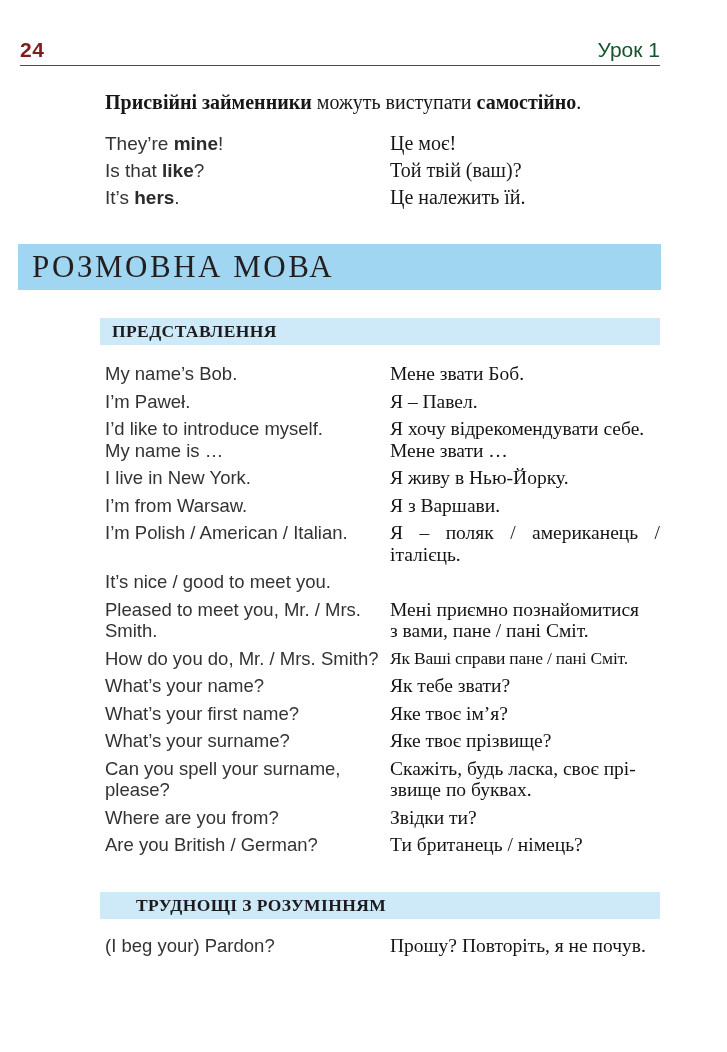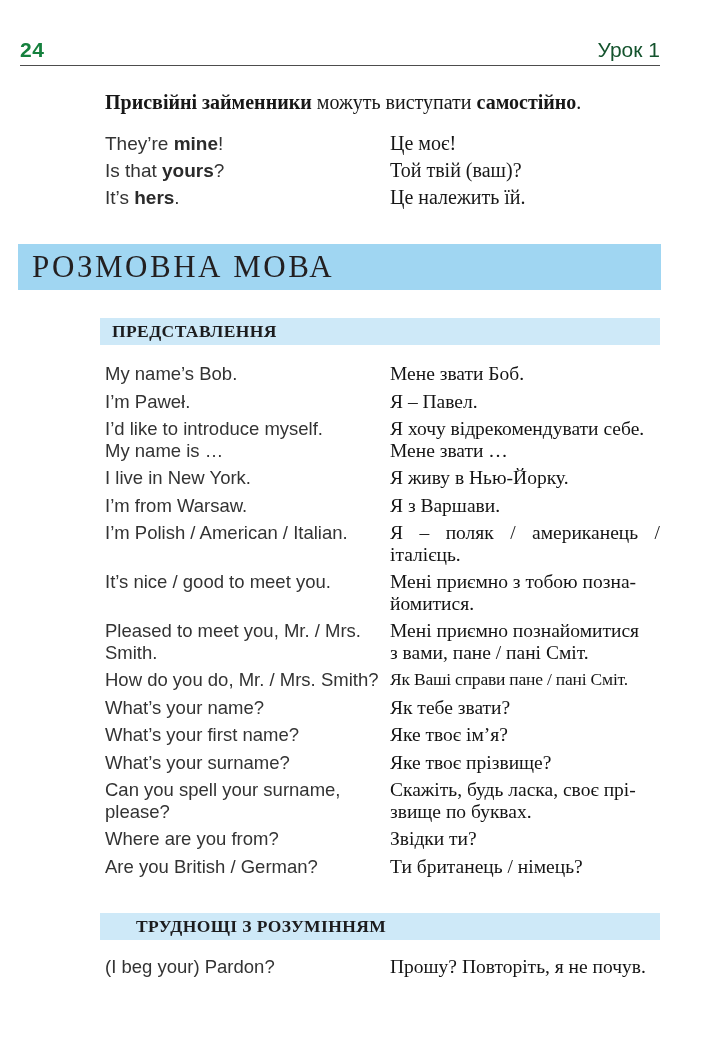--- a/index.html
+++ b/index.html
@@ -21,21 +21,21 @@
     margin: 0 67px 0 20px;
     display: flex;
     justify-content: space-between;
     align-items: baseline;
     border-bottom: 1.6px solid #4d4d4d;
     padding-bottom: 3px;
   }
   .hdr .pnum {
     font-weight: bold;
     font-size: 21px;
-    color: #15803d;
+    color: #7f1d1d;
     letter-spacing: 0.5px;
   }
   .hdr .lesson {
     font-size: 21px;
     color: #14532d;
   }
   
   .intro {
     margin: 24px 67px 16px 105px;
     font-family: "Liberation Serif", "DejaVu Serif", serif;
@@ -148,21 +148,21 @@
   </div>
 
   <p class="intro"><b>Присвійні займенники</b><span> можуть виступати </span><b>самостійно</b><span>.</span></p>
 
   <div class="examples">
     <div class="exrow">
       <span class="en"><span>They’re </span><b>mine</b><span>!</span></span>
       <span class="uk">Це моє!</span>
     </div>
     <div class="exrow">
-      <span class="en"><span>Is that </span><b>yours</b><span>?</span></span>
+      <span class="en"><span>Is that </span><b>like</b><span>?</span></span>
       <span class="uk">Той твій (ваш)?</span>
     </div>
     <div class="exrow">
       <span class="en"><span>It’s </span><b>hers</b><span>.</span></span>
       <span class="uk">Це належить їй.</span>
     </div>
   </div>
 
   <div class="banner">
     <span class="btxt">РОЗМОВНА МОВА</span>
@@ -194,22 +194,20 @@
     <div class="prow">
       <span class="en">I’m from Warsaw.</span>
       <span class="uk">Я з Варшави.</span>
     </div>
     <div class="prow">
       <span class="en">I’m Polish / American / Italian.</span>
       <span class="uk just">Я – поляк / американець / італієць.</span>
     </div>
     <div class="prow">
       <span class="en">It’s nice / good to meet you.</span>
-      <span class="uk">Мені приємно з тобою позна-
-йомитися.</span>
     </div>
     <div class="prow">
       <span class="en">Pleased to meet you, Mr. / Mrs.
 Smith.</span>
       <span class="uk">Мені приємно познайомитися
 з вами, пане / пані Сміт.</span>
     </div>
     <div class="prow">
       <span class="en wide">How do you do, Mr. / Mrs. Smith?</span>
       <span class="uk tight">Як Ваші справи пане / пані Сміт.</span>

